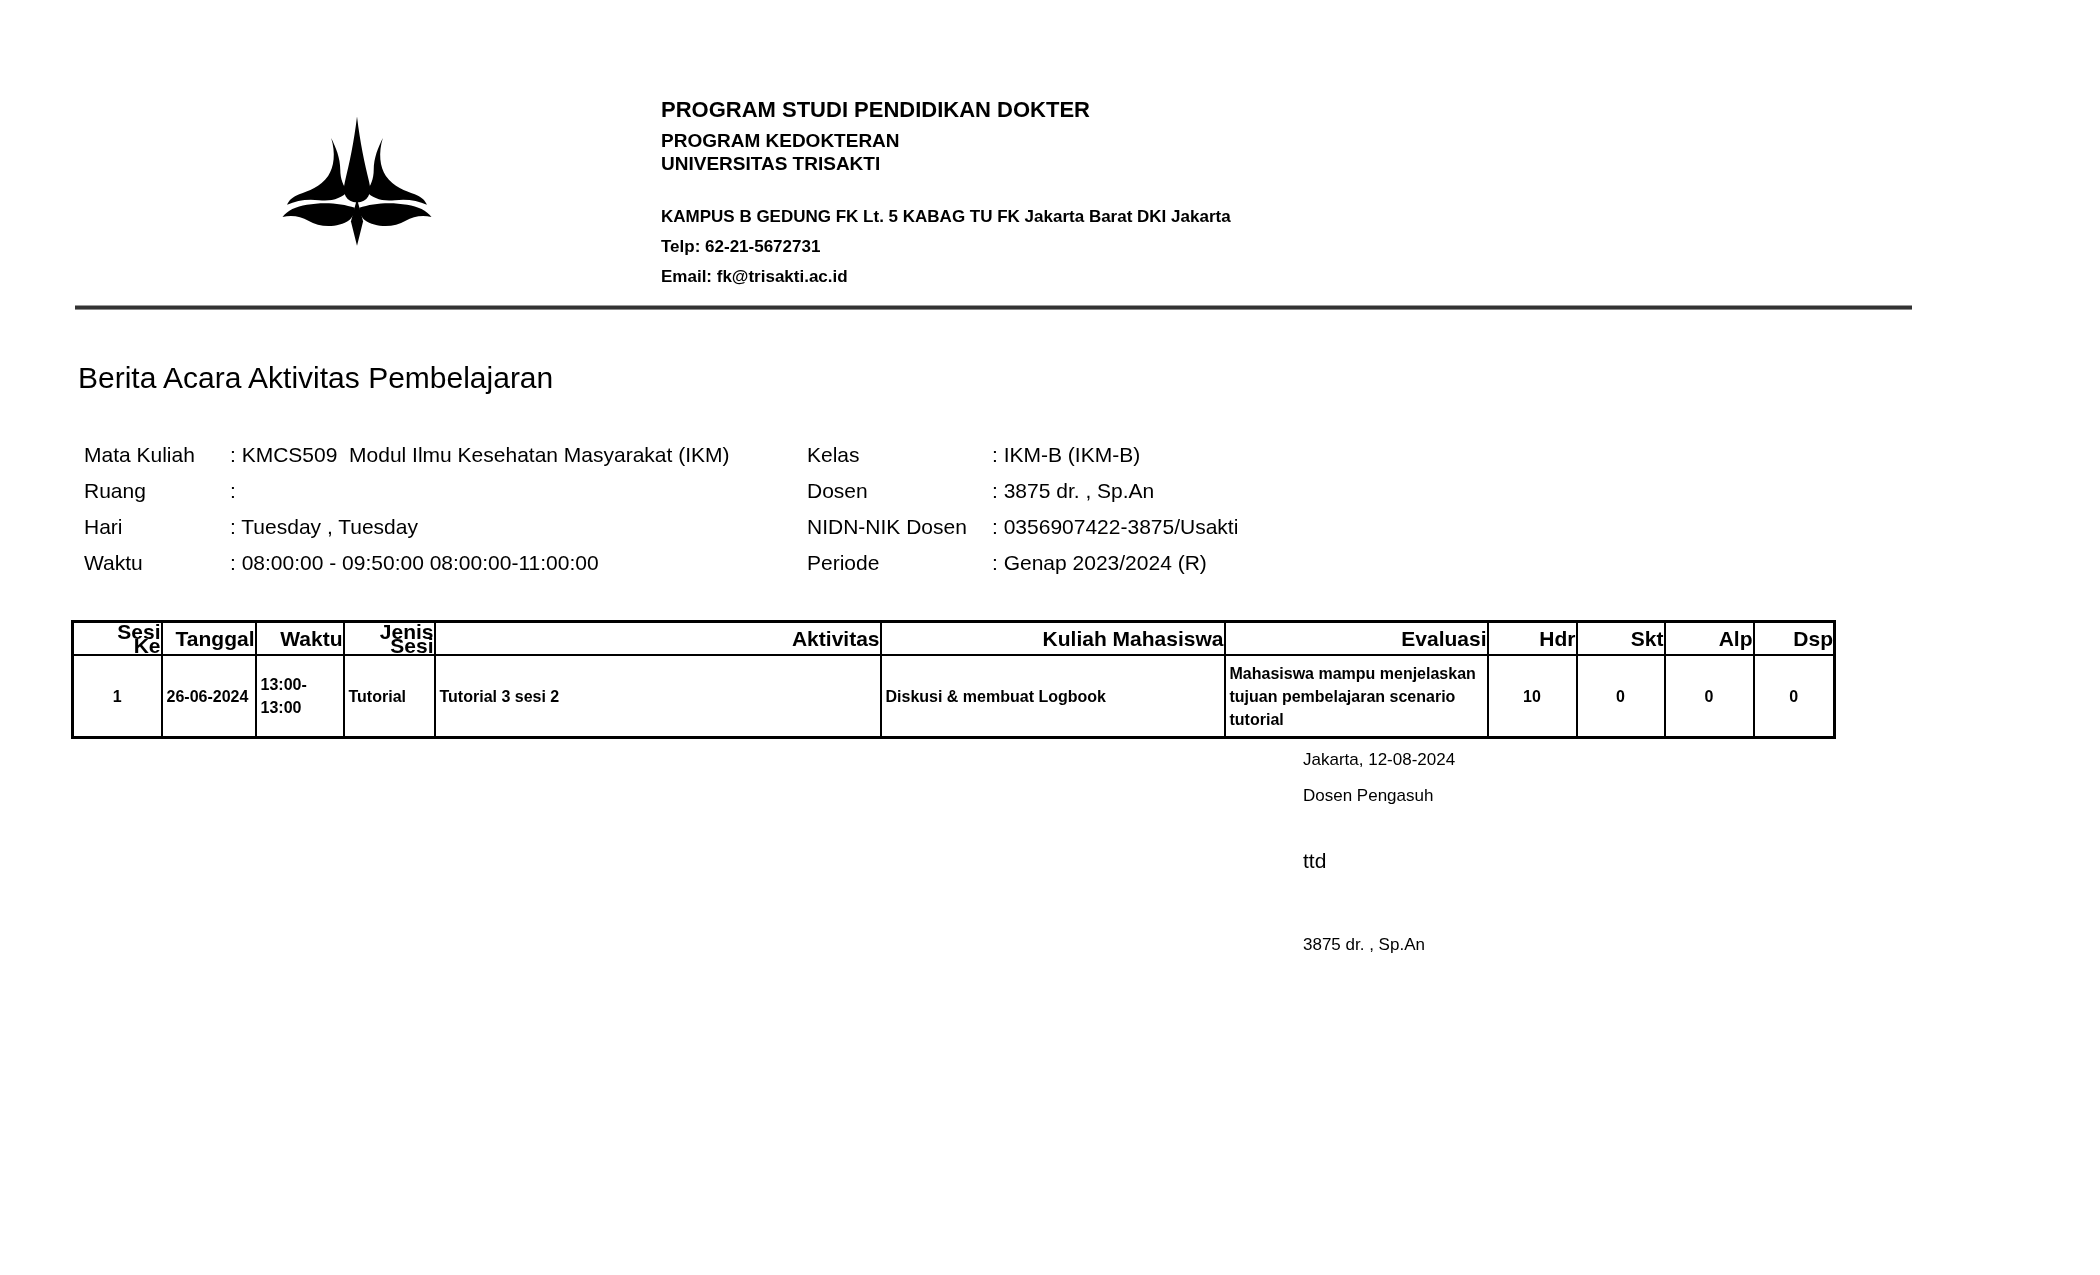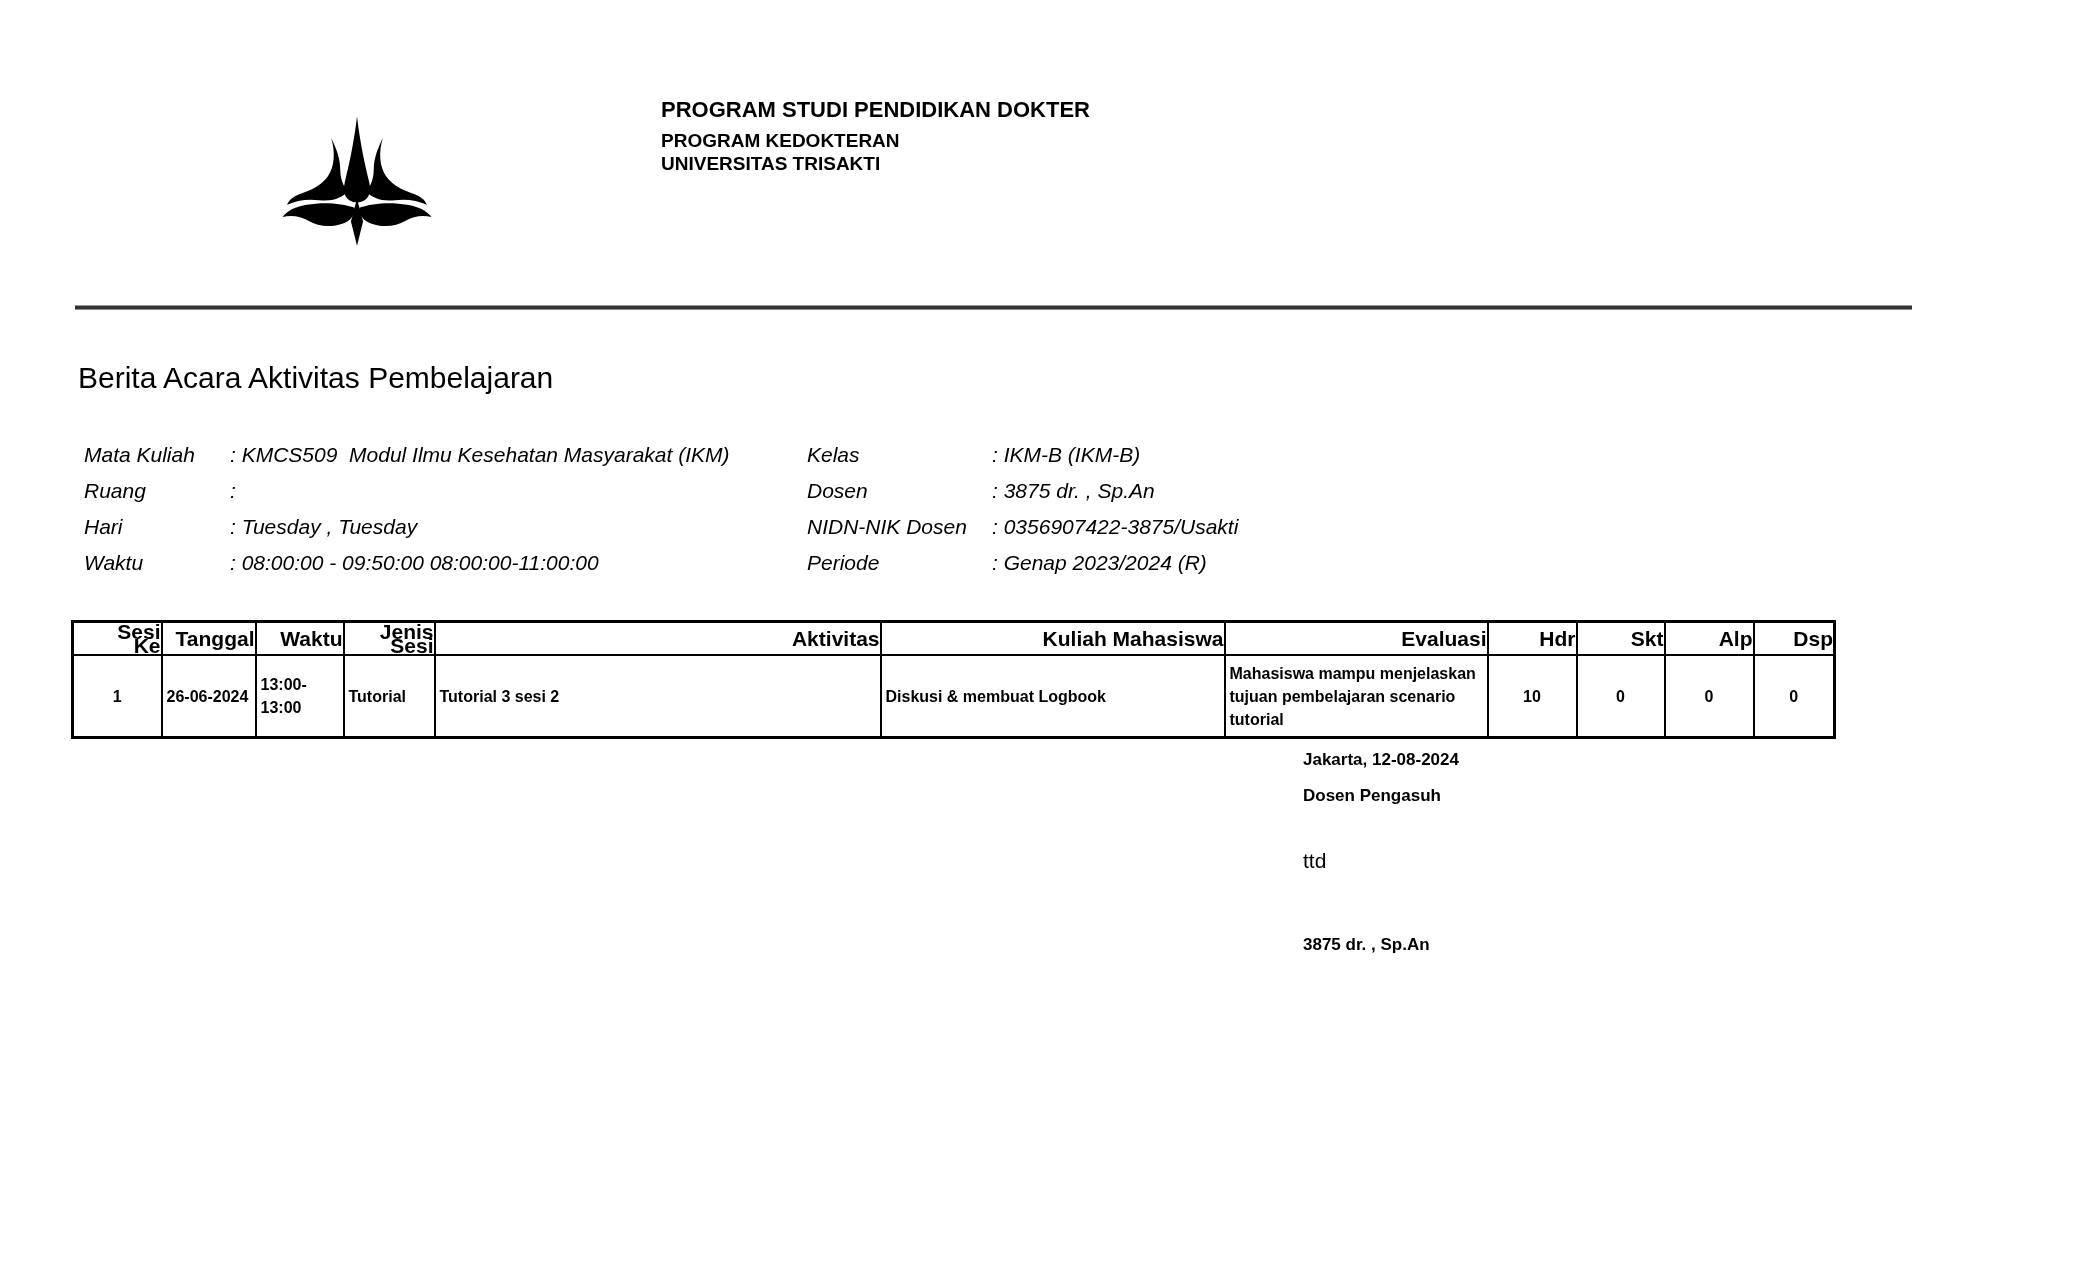--- a/index.html
+++ b/index.html
@@ -34,21 +34,20 @@
   }
 
   
   .info {
     position: absolute; left: 84px; top: 437px;
     display: grid;
     grid-template-columns: 146px 577px 185px auto;
     grid-auto-rows: 36px;
     font-size: 21px;
     line-height: 36px;
-    font-style: italic;
   }
   .info .cell { white-space: pre; overflow: visible; }
 
   
   .ba-table {
     position: absolute; left: 71px; top: 620px;
     border-collapse: collapse; table-layout: fixed;
     width: 1762px;
     border: 3px solid #000;
   }
@@ -61,21 +60,21 @@
   .th-line { display: block; }
   .th-line:empty { display: none; }
   .ba-table td {
     height: 76px; padding: 2px 4px;
     font-size: 16px; font-weight: bold; line-height: 23px;
     vertical-align: middle; text-align: left;
   }
   .ba-table td.center { text-align: center; }
 
   
-  .sig-line { position: absolute; left: 1303px; font-size: 17px; font-weight: bold; line-height: 22px; white-space: pre; }
+  .sig-line { position: absolute; left: 1303px; font-size: 17px; font-weight: normal; line-height: 22px; white-space: pre; }
   .sig-ttd  { position: absolute; left: 1303px; font-size: 21px; font-weight: normal; line-height: 26px; }
 </style>
 </head>
 <body>
 
 <div class="page">
 
   <svg class="logo" viewBox="0 0 200 180" aria-hidden="true">
     <g fill="#000000">
       <path d="M100 2 C96 36 90 64 84 88 C80 104 86 114 100 115 C114 114 120 104 116 88 C110 64 104 36 100 2 Z"></path>
@@ -84,20 +83,25 @@
       <path d="M97 122 C80 116 56 114 34 118 C20 120 8 126 2 134 C14 131 26 133 36 139 C52 149 76 148 90 138 C95 134 97 128 97 122 Z"></path>
       <path d="M103 122 C120 116 144 114 166 118 C180 120 192 126 198 134 C186 131 174 133 164 139 C148 149 124 148 110 138 C105 134 103 128 103 122 Z"></path>
       <path d="M100 110 L92 140 L100 172 L108 140 Z"></path>
     </g>
   </svg>
 
   <div class="letterhead">
     <div class="org-name">PROGRAM STUDI PENDIDIKAN DOKTER</div>
     <div class="org-sub">PROGRAM KEDOKTERAN</div>
     <div class="org-sub">UNIVERSITAS TRISAKTI</div>
+    <div class="addr-block">
+      <div class="addr-line">KAMPUS B GEDUNG FK Lt. 5 KABAG TU FK Jakarta Barat DKI Jakarta</div>
+      <div class="addr-line">Telp: 62-21-5672731</div>
+      <div class="addr-line">Email: fk@trisakti.ac.id</div>
+    </div>
   </div>
 
   <div class="rule"></div>
 
   <h1 class="doc-title">Berita Acara Aktivitas Pembelajaran</h1>
 
   <div class="info">
     <div class="cell">Mata Kuliah</div>
     <div class="cell">: KMCS509  Modul Ilmu Kesehatan Masyarakat (IKM)</div>
     <div class="cell">Kelas</div>

